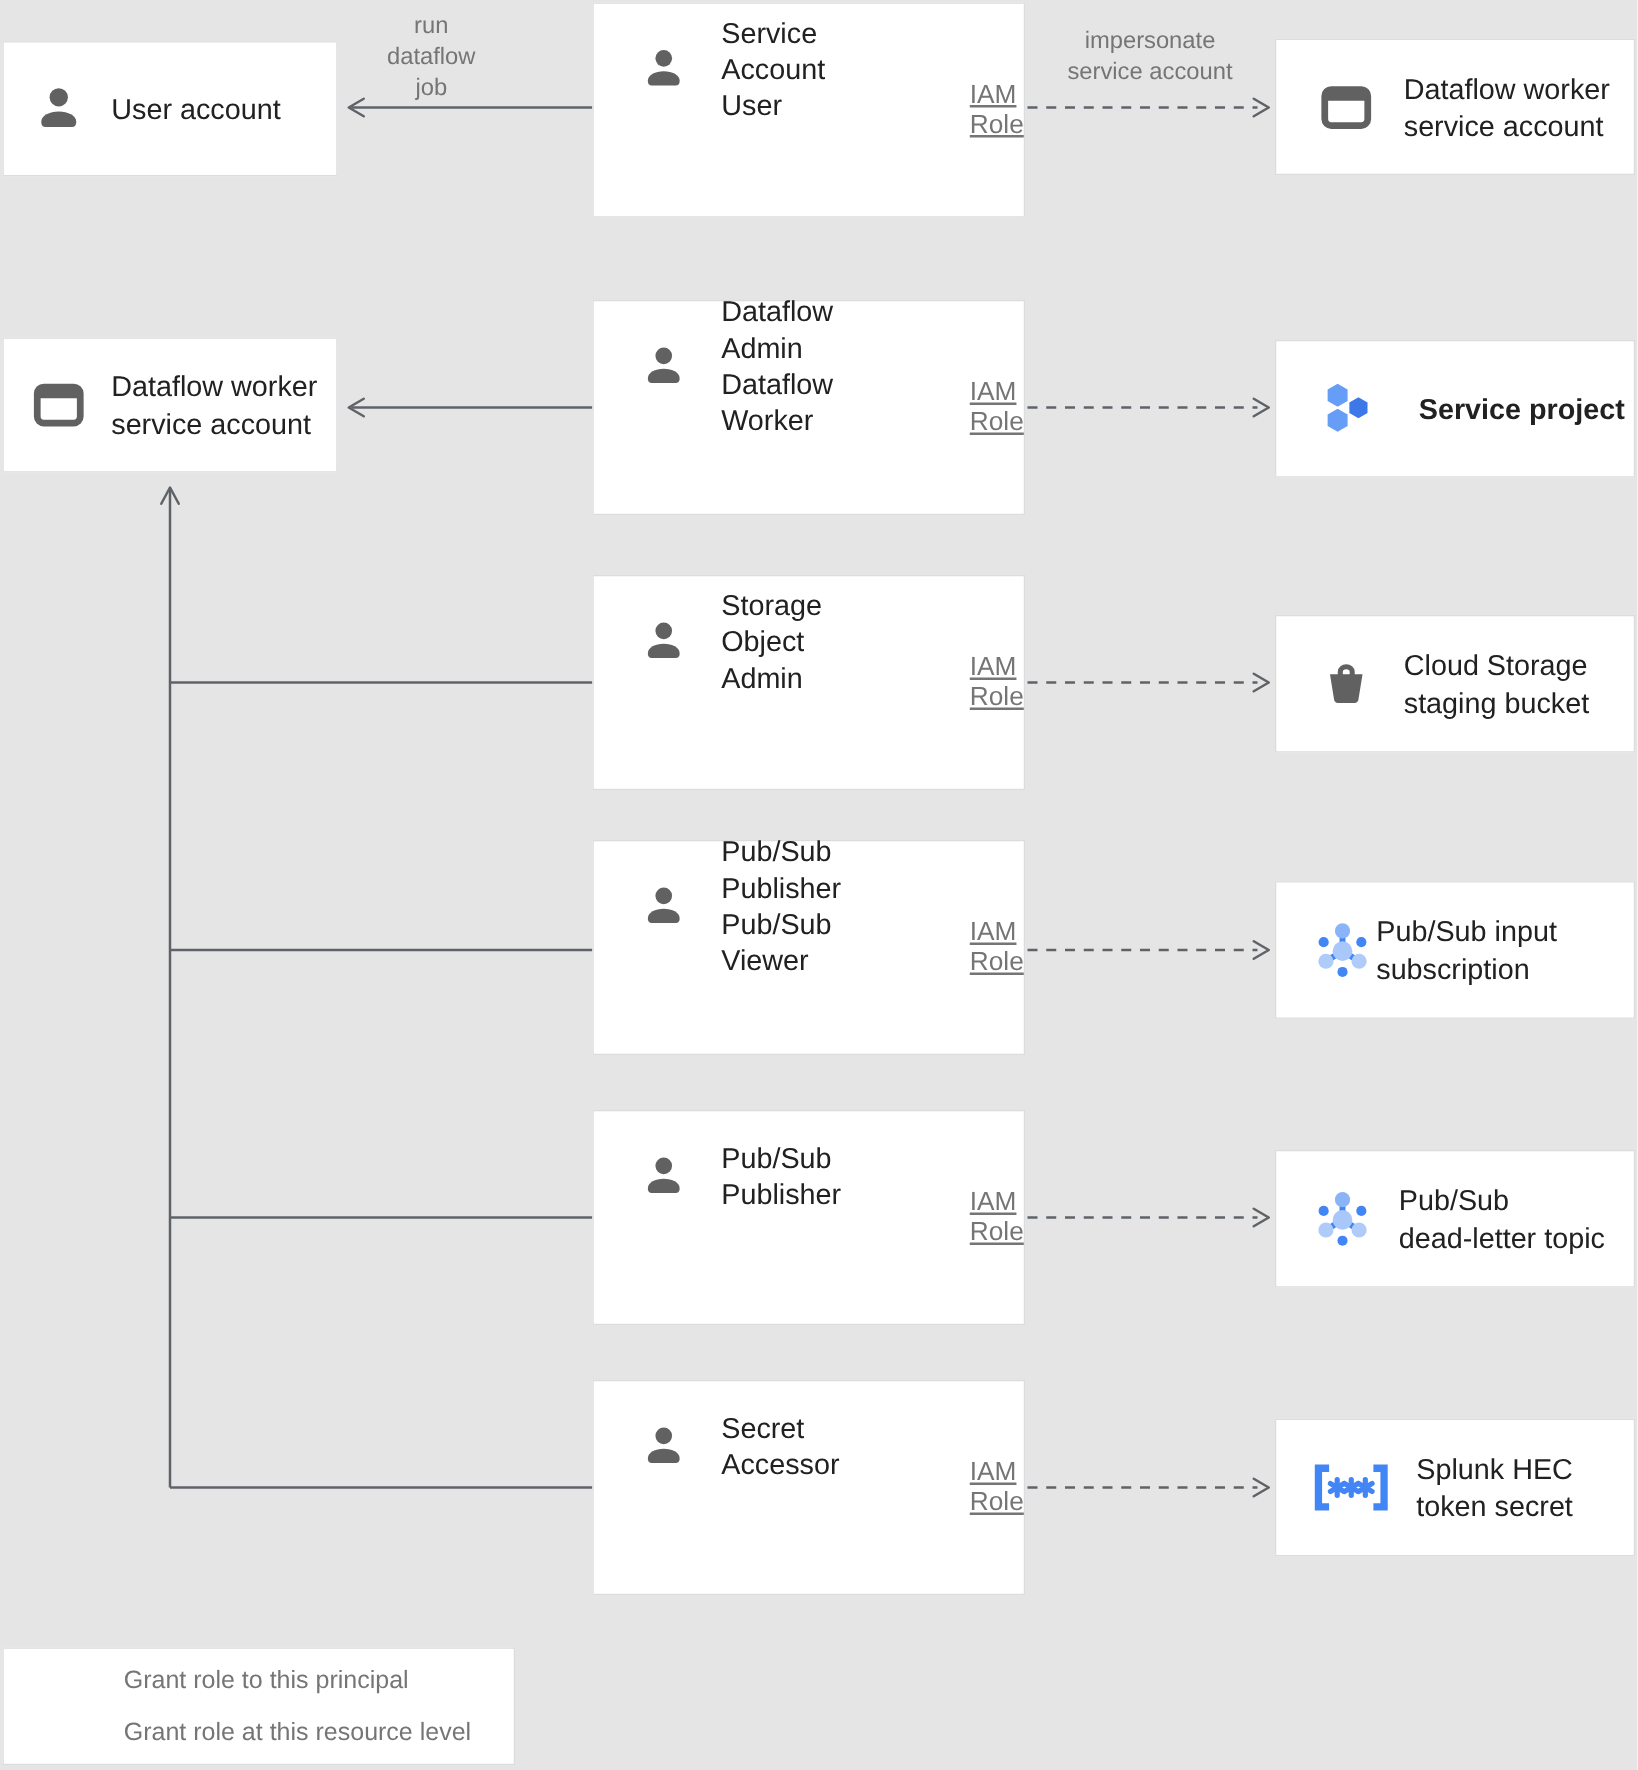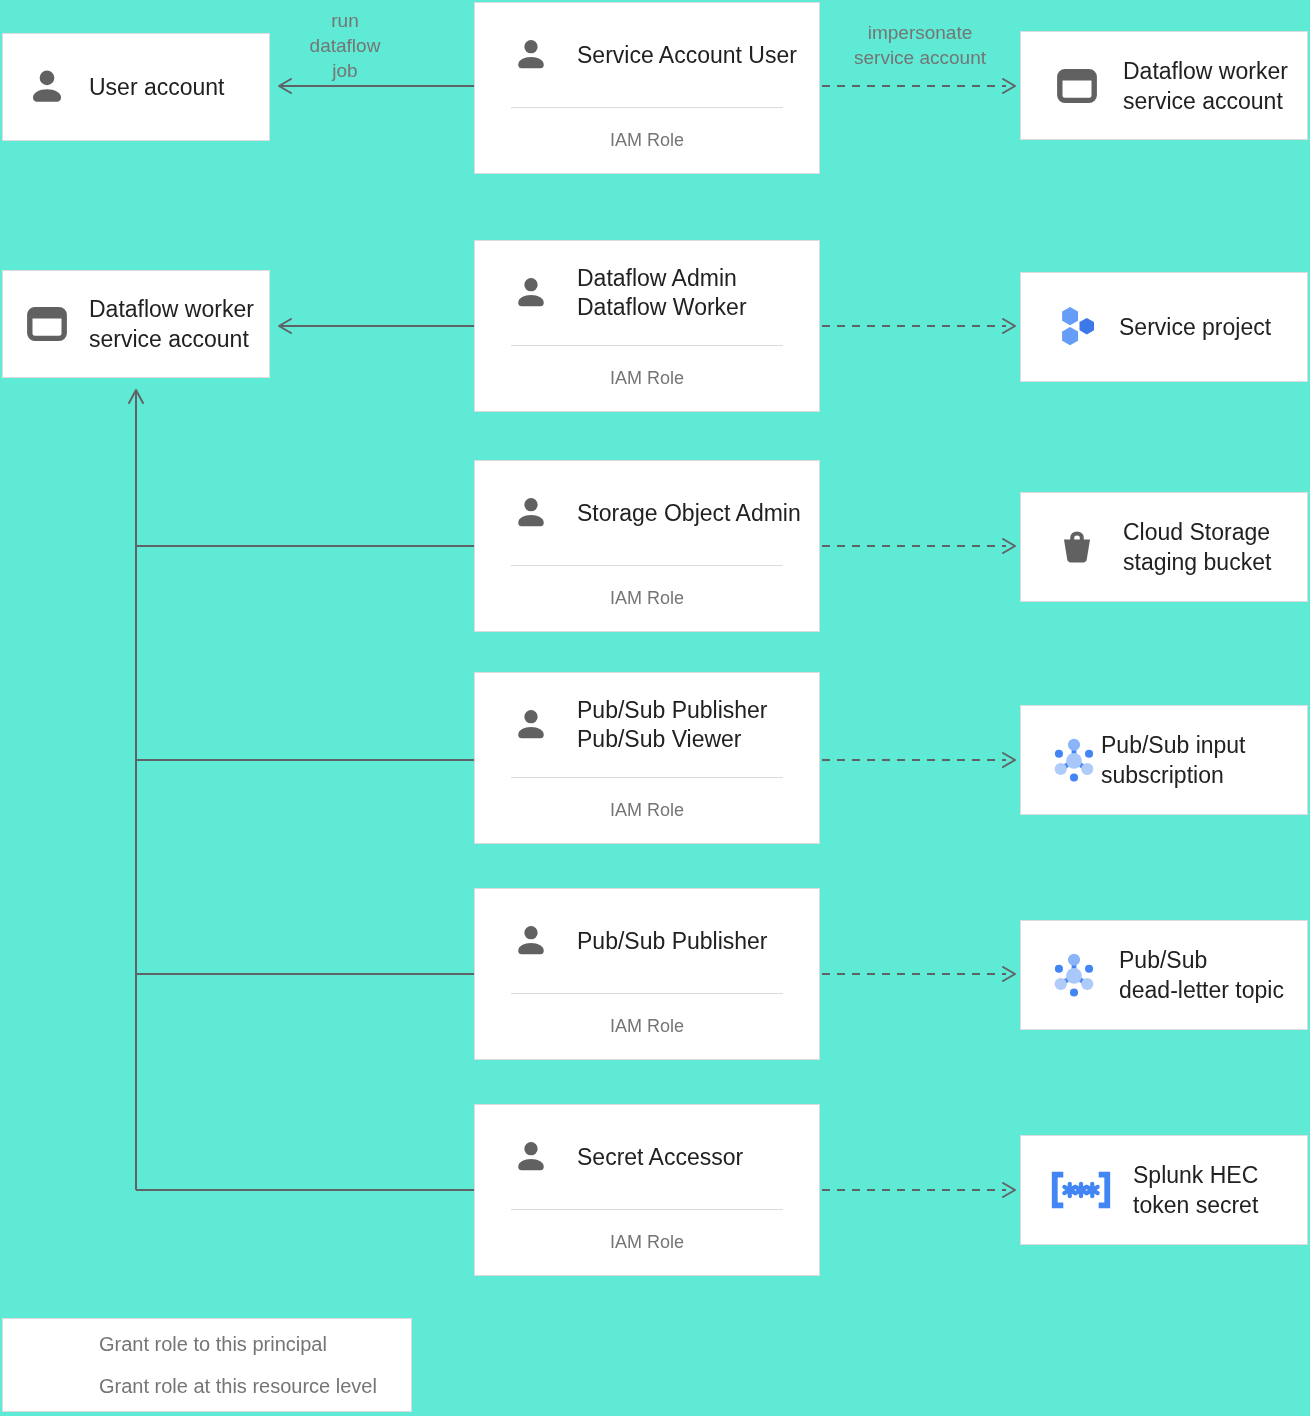--- a/index.html
+++ b/index.html
@@ -1,49 +1,49 @@
 <!DOCTYPE html>
 <html><head>
 <meta charset="utf-8">
 <style>
   html,body{margin:0;padding:0;background:#ffffff;}
   #stage{
     position:relative;
     width:1310px;height:1416px;
-    background:#5eead4;
+    background:#e5e5e5;
     font-family:"Liberation Sans", sans-serif;
     overflow:hidden;
   }
   .box{
     position:absolute;
     background:#fff;
     border:1.5px solid #DADCE0;
     box-sizing:border-box;
   }
   
   .entity{
     display:flex;align-items:center;
   }
   .entity .icon-wrap{
     flex:0 0 auto;display:flex;align-items:center;justify-content:center;
   }
   .entity .label{
     color:#212121;font-size:23px;line-height:30px;white-space:pre-line;
   }
   
-  .role-box{display:flex;flex-direction:column;}
+  .role-box{display:flex;flex-direction:row;}
   .role-top{
     height:104px;display:flex;align-items:center;gap:26px;
     padding-left:36px;box-sizing:border-box;
   }
   .role-title{color:#212121;font-size:23px;line-height:29px;white-space:pre-line;}
   .role-divider{border-top:1px solid #DADCE0;margin:0 36px;}
   .role-sub{
     flex:1;display:flex;align-items:center;justify-content:center;
-    color:#757575;font-size:18px;
+    color:#757575;font-size:21px;text-decoration:underline;
   }
   .edge-label{
     position:absolute;color:#757575;font-size:19px;line-height:25px;
     text-align:center;white-space:pre-line;
   }
   #overlay{position:absolute;left:0;top:0;pointer-events:none;}
   #overlay path,#overlay polyline{
     stroke:#5F6368;stroke-width:2;fill:none;
   }
   #overlay .dashed{stroke-dasharray:8 7;}
@@ -211,21 +211,21 @@
     <span class="icon-wrap">
       <svg class="svg-icon" width="48" height="48" viewBox="0 0 24 24">
         <rect x="3.4" y="4.8" width="17.2" height="14.4" rx="2.6" fill="none" stroke="#616161" stroke-width="2.7"></rect>
         <path d="M3.4 7.4c0-1.44 1.16-2.6 2.6-2.6h12c1.44 0 2.6 1.16 2.6 2.6v1.9H3.4z" fill="#616161"></path>
       </svg>
     </span>
     <span class="label">Dataflow worker
 service account</span>
   </div>
 
-  <div class="box entity" style="left:1020px;top:272px;width:288px;height:110px;padding-left:32px;gap:16px;">
+  <div class="box entity" style="left:1020px;top:272px;width:288px;height:110px;padding-left:32px;gap:32px;font-weight:bold;">
     <span class="icon-wrap">
       <svg class="svg-icon" width="50" height="50" viewBox="0 0 24 24">
         <polygon points="8.2,2 12.38,4.4 12.38,9.2 8.2,11.6 4.02,9.2 4.02,4.4" fill="#669DF6" stroke="#ffffff" stroke-width="0.7"></polygon>
         <polygon points="16.2,7.2 20.03,9.4 20.03,13.8 16.2,16 12.37,13.8 12.37,9.4" fill="#3C78E8" stroke="#ffffff" stroke-width="0.7"></polygon>
         <polygon points="8.2,11.6 12.38,14 12.38,18.8 8.2,21.2 4.02,18.8 4.02,14" fill="#669DF6" stroke="#ffffff" stroke-width="0.7"></polygon>
       </svg>
     </span>
     <span class="label">Service project</span>
   </div>
 

